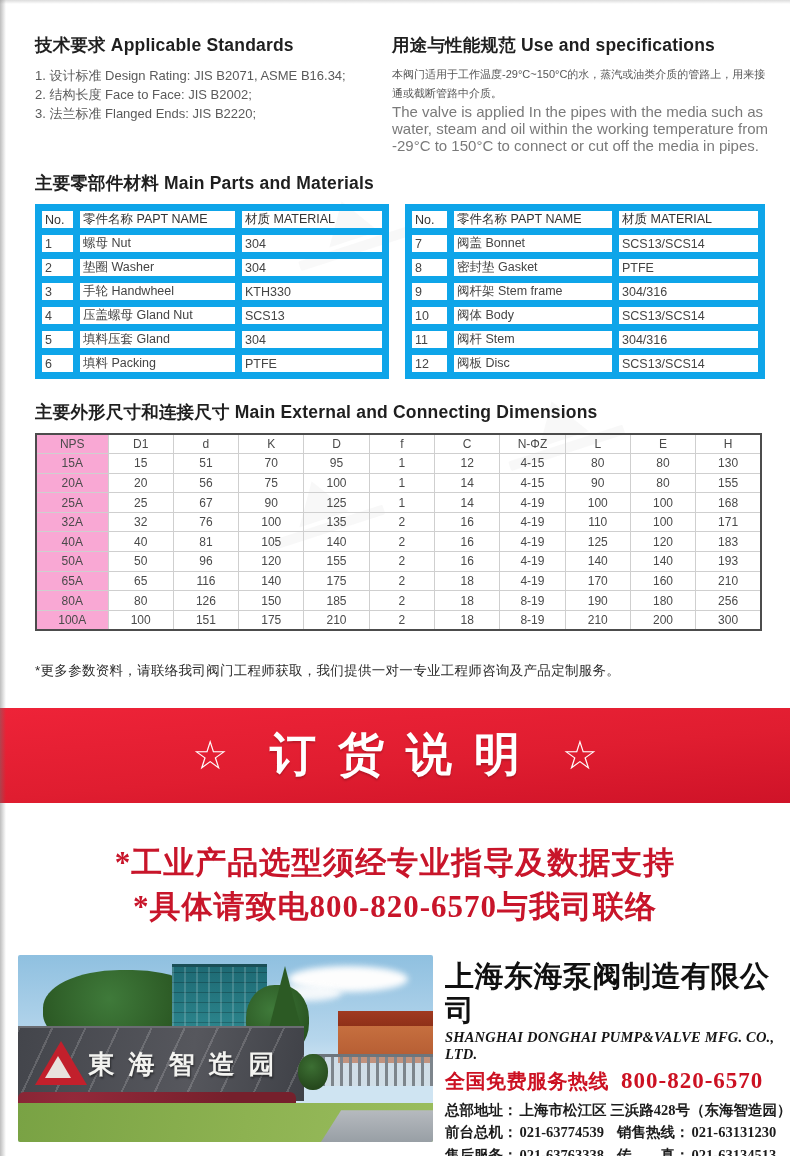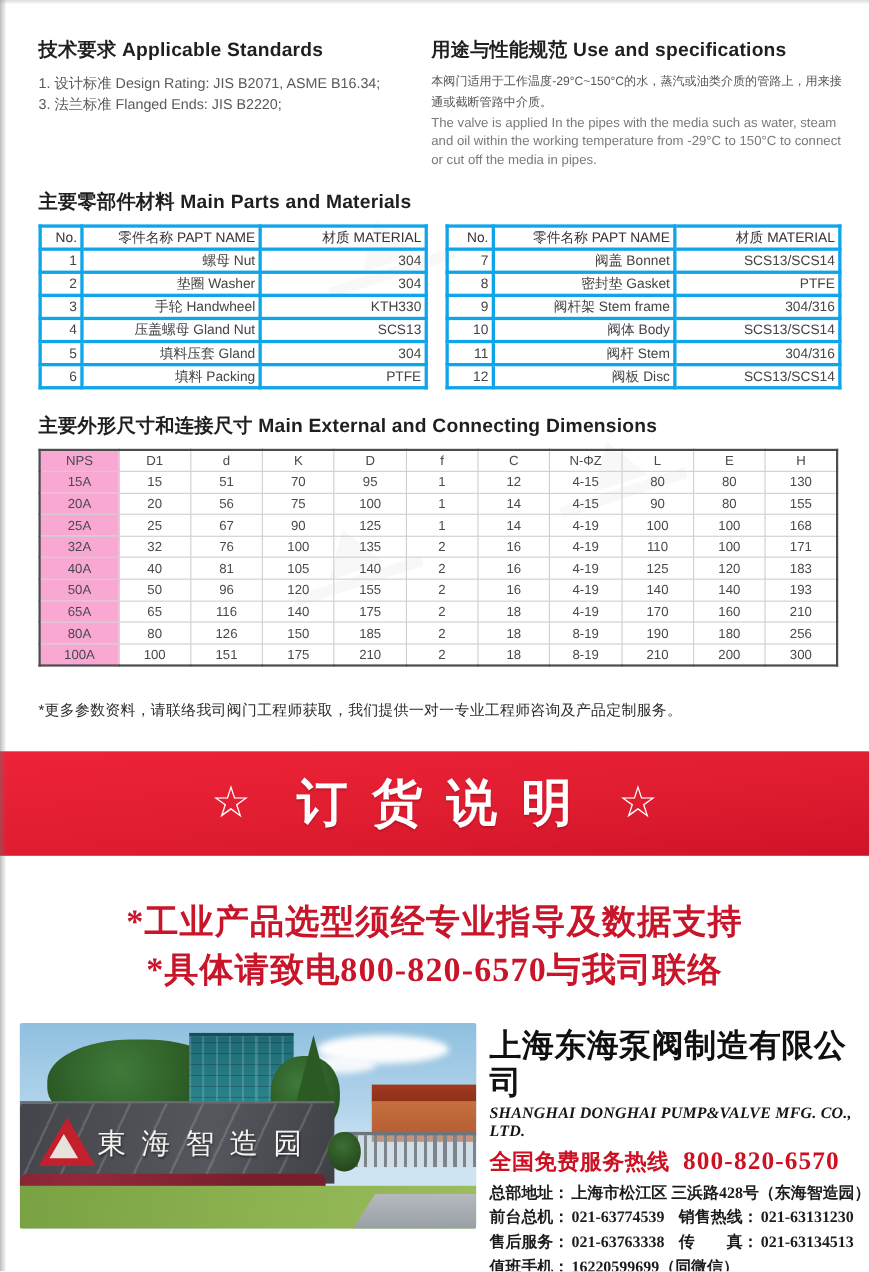--- a/index.html
+++ b/index.html
@@ -22,27 +22,27 @@
   .content { position:relative; padding:33px 18px 0 35px; z-index:2; }
 
   h2.sec-title { font-size:17.5px; font-weight:bold; color:#1f1f1f; letter-spacing:.2px; }
 
   .top-cols { display:flex; }
   .top-cols .col-left { width:357px; flex:none; }
   .top-cols .col-right { flex:1; }
   .std-list { list-style:none; margin-top:9px; }
   .std-list li { font-size:13px; color:#5a5a5a; line-height:19px; }
   .usage-cn { margin-top:8px; font-size:11px; color:#565656; line-height:18.5px; }
-  .usage-en { margin-top:1px; font-size:12px; color:#7a7a7a; line-height:17px; }
+  .usage-en { margin-top:1px; font-size:15px; color:#7a7a7a; line-height:17px; }
 
   .materials-title { margin-top:17px; }
   .tables-row { display:flex; gap:16px; margin-top:9px; }
   table { border-collapse:collapse; table-layout:fixed; }
   .parts-table { border:2px solid #4c4c4c; }
-  .parts-table th, .parts-table td { border:3px solid #0ea5e9; text-align:right; height:21px;
+  .parts-table th, .parts-table td { border:7px solid #0ea5e9; text-align:left; height:21px;
     font-size:12.5px; color:#444; font-weight:normal; padding:0 3px; }
   .parts-table th { color:#333; }
   .parts-table.left { width:354px; }
   .parts-table.right { width:360px; }
 
   .dims-title { margin-top:21px; }
   .dims-table { width:727px; border:2px solid #4c4c4c; margin-top:9px; }
   .dims-table th, .dims-table td { border:1px solid #cfcfcf; text-align:center; height:19.6px;
     font-size:12px; color:#4a4a4a; font-weight:normal; padding:0 2px; }
   .dims-table th:first-child, .dims-table td:first-child { background:#f9a8d4; }
@@ -87,21 +87,21 @@
     background:repeating-linear-gradient(90deg, #7d858c 0 3px, rgba(210,214,218,.45) 3px 9px);
     border-top:3px solid #6d757c; }
   .ph-wall { position:absolute; left:0; top:38%; width:69%; height:40%;
     background:repeating-linear-gradient(115deg, rgba(255,255,255,.16) 0 2px, transparent 2px 30px),
                linear-gradient(100deg, #43454b, #56575d 60%, #3f4147);
     border-top:2px solid #6a6c72; }
   .ph-logo { position:absolute; left:4%; top:46%; width:0; height:0;
     border-left:26px solid transparent; border-right:26px solid transparent; border-bottom:44px solid #c2202c; }
   .ph-logo-inner { position:absolute; left:6.4%; top:54%; width:0; height:0;
     border-left:13px solid transparent; border-right:13px solid transparent; border-bottom:22px solid #e8e2dd; }
-  .ph-sign { position:absolute; left:17%; top:49%; color:#f3f3f0; font-size:26px; font-weight:normal;
+  .ph-sign { position:absolute; left:17%; top:49%; color:#f3f3f0; font-size:26px; font-weight:bold;
     letter-spacing:14px; text-shadow:1px 2px 2px rgba(0,0,0,.45); white-space:nowrap; }
   .ph-flowers { position:absolute; left:0; top:73.5%; width:67%; height:10%;
     background:radial-gradient(circle at 20% 40%, #93293a, #76202c 70%); border-radius:6px 6px 0 0; }
   .ph-lawn { position:absolute; left:0; bottom:0; width:100%; height:21%;
     background:linear-gradient(100deg, #79a244 0%, #8db251 55%, #9abd5e 100%); }
   .ph-road { position:absolute; right:0; bottom:0; width:27%; height:17%;
     background:linear-gradient(to bottom, #b6babf, #989fa5); clip-path:polygon(18% 0, 100% 0, 100% 100%, 0 100%); }
   .ph-shrub { position:absolute; left:67.5%; top:53%; width:30px; height:36px;
     background:radial-gradient(circle at 45% 35%, #3c6f33, #26491d 75%); border-radius:48%; }
 
@@ -138,20 +138,21 @@
     <div class="wm-tri"></div>
       <div class="wm-bar"></div>
   </div>
 
   <div class="content">
     <section class="top-cols">
       <div class="col-left">
         <h2 class="sec-title">技术要求 Applicable Standards</h2>
         <ul class="std-list">
           <li>1. 设计标准 Design Rating: JIS B2071, ASME B16.34;</li>
+          <li>2. 结构长度 Face to Face: JIS B2002;</li>
           <li>3. 法兰标准 Flanged Ends: JIS B2220;</li>
         </ul>
       </div>
       <div class="col-right">
         <h2 class="sec-title">用途与性能规范 Use and specifications</h2>
         <p class="usage-cn">本阀门适用于工作温度-29°C~150°C的水，蒸汽或油类介质的管路上，用来接通或截断管路中介质。</p>
         <p class="usage-en">The valve is applied In the pipes with the media such as water, steam and oil within the working temperature from -29°C to 150°C to connect or cut off the media in pipes.</p>
       </div>
     </section>
 

